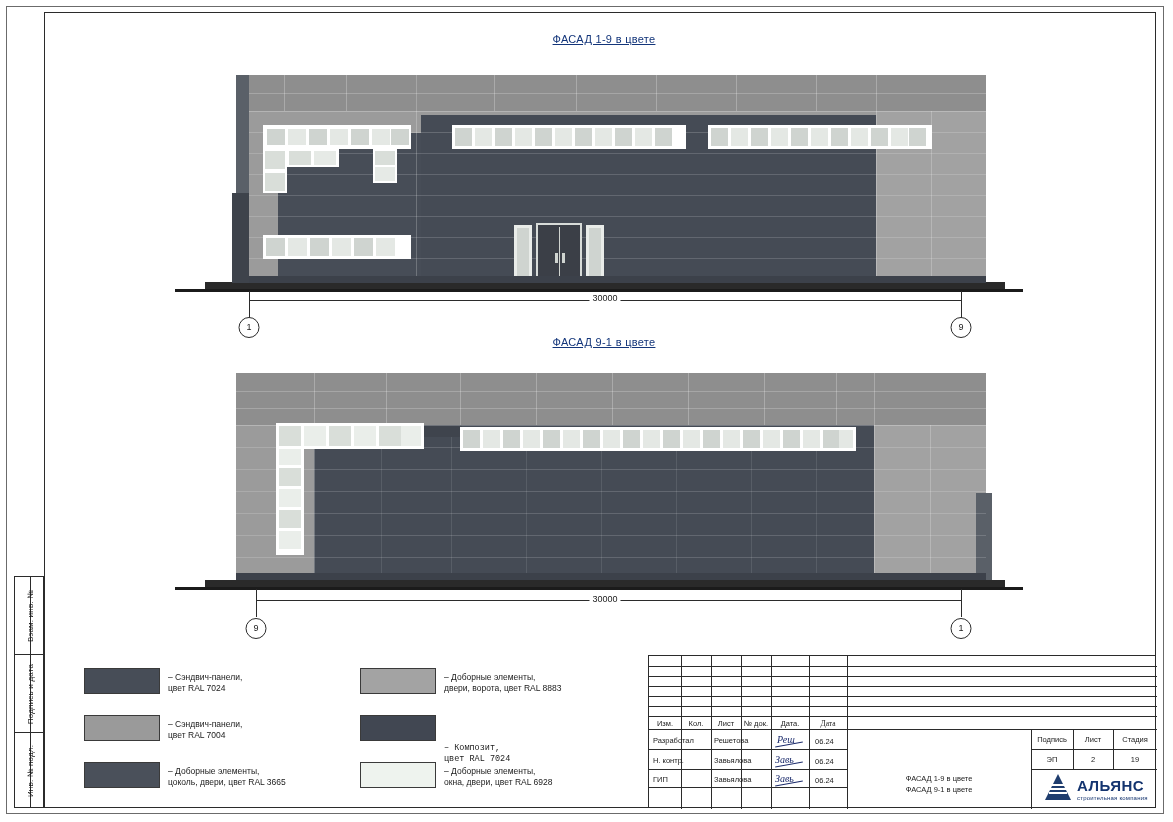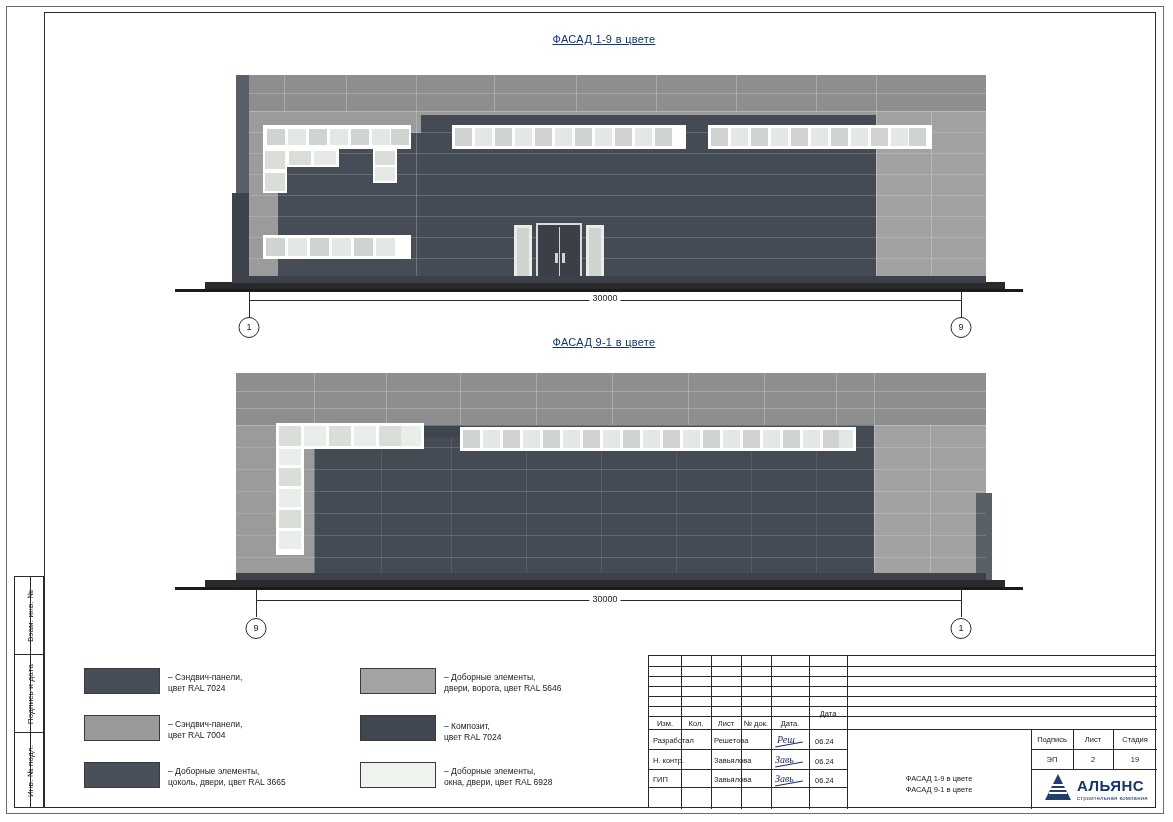--- a/index.html
+++ b/index.html
@@ -484,25 +484,25 @@
 
   <div class="legend-swatch" style="left:84px; top:762px; width:76px; height:26px; background:#4a505a;"></div>
   <div class="legend-text" style="left:168px; top:766px;">
     <span>– Доборные элементы,</span><br>
     <span>цоколь, двери, цвет RAL 3665</span>
   </div>
 
   <div class="legend-swatch" style="left:360px; top:668px; width:76px; height:26px; background:#a3a3a3;"></div>
   <div class="legend-text" style="left:444px; top:672px;">
     <span>– Доборные элементы,</span><br>
-    <span>двери, ворота, цвет RAL 5646</span>
+    <span>двери, ворота, цвет RAL 8883</span>
   </div>
 
   <div class="legend-swatch" style="left:360px; top:715px; width:76px; height:26px; background:#414752;"></div>
-  <div class="legend-text" style="left:444px; top:721px;">
+  <div class="legend-text" style="left:444px; top:743px;font-family:Liberation Mono, monospace;">
     <span>– Композит,</span><br>
     <span>цвет RAL 7024</span>
   </div>
 
   <div class="legend-swatch" style="left:360px; top:762px; width:76px; height:26px; background:#eef3ee;"></div>
   <div class="legend-text" style="left:444px; top:766px;">
     <span>– Доборные элементы,</span><br>
     <span>окна, двери, цвет RAL 6928</span>
   </div>
 
@@ -532,21 +532,21 @@
 
     <div class="l lv" style="left:382px; top:73px; height:80px;"></div>
     <div class="l lv" style="left:424px; top:73px; height:40px;"></div>
     <div class="l lv" style="left:464px; top:73px; height:40px;"></div>
 
     <div class="tb-cell c" style="left:16px; top:63px;">Изм.</div>
     <div class="tb-cell c" style="left:47px; top:63px;">Кол.</div>
     <div class="tb-cell c" style="left:77px; top:63px;">Лист</div>
     <div class="tb-cell c" style="left:107px; top:63px;">№ док.</div>
     <div class="tb-cell c" style="left:141px; top:63px;">Дата.</div>
-    <div class="tb-cell c" style="left:179px; top:53px;">Дата</div>
+    <div class="tb-cell c" style="left:179px; top:63px;font-family:Liberation Serif, serif;">Дата</div>
 
     <div class="tb-cell" style="left:4px; top:80px;">Разработал</div>
     <div class="tb-cell" style="left:65px; top:80px;">Решетова</div>
     <div class="sig" style="left:128px; top:78px;">Реш</div>
     <div class="sig-strike" style="left:126px; top:88px; width:28px;"></div>
     <div class="tb-cell" style="left:166px; top:81px;">06.24</div>
 
     <div class="tb-cell" style="left:4px; top:100px;">Н. контр.</div>
     <div class="tb-cell" style="left:65px; top:100px;">Завьялова</div>
     <div class="sig" style="left:126px; top:98px;">Завь</div>

